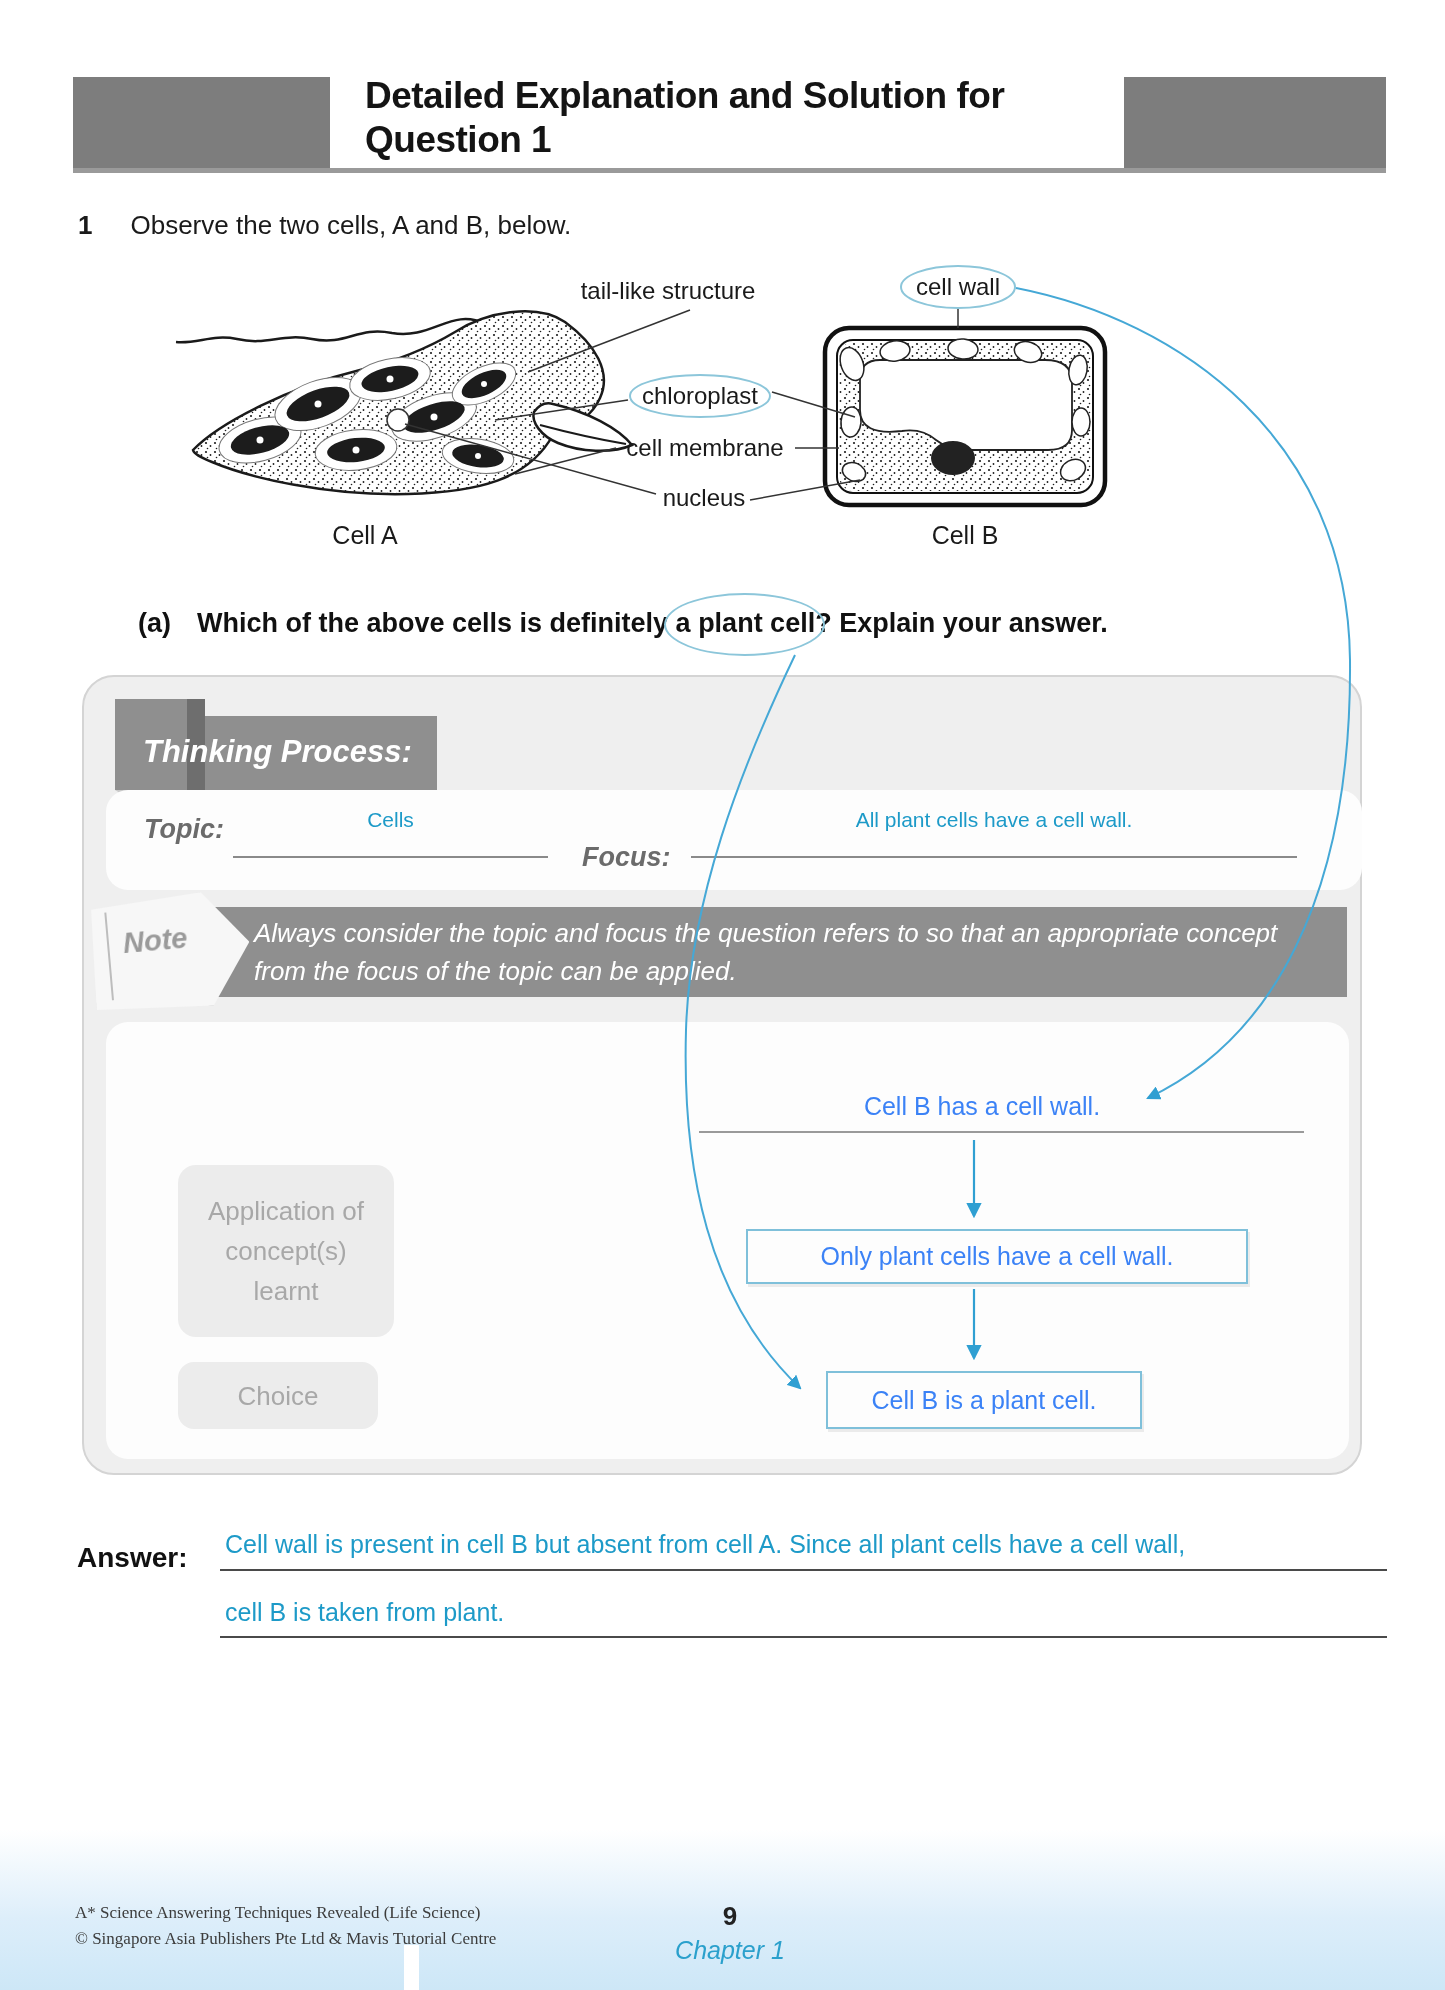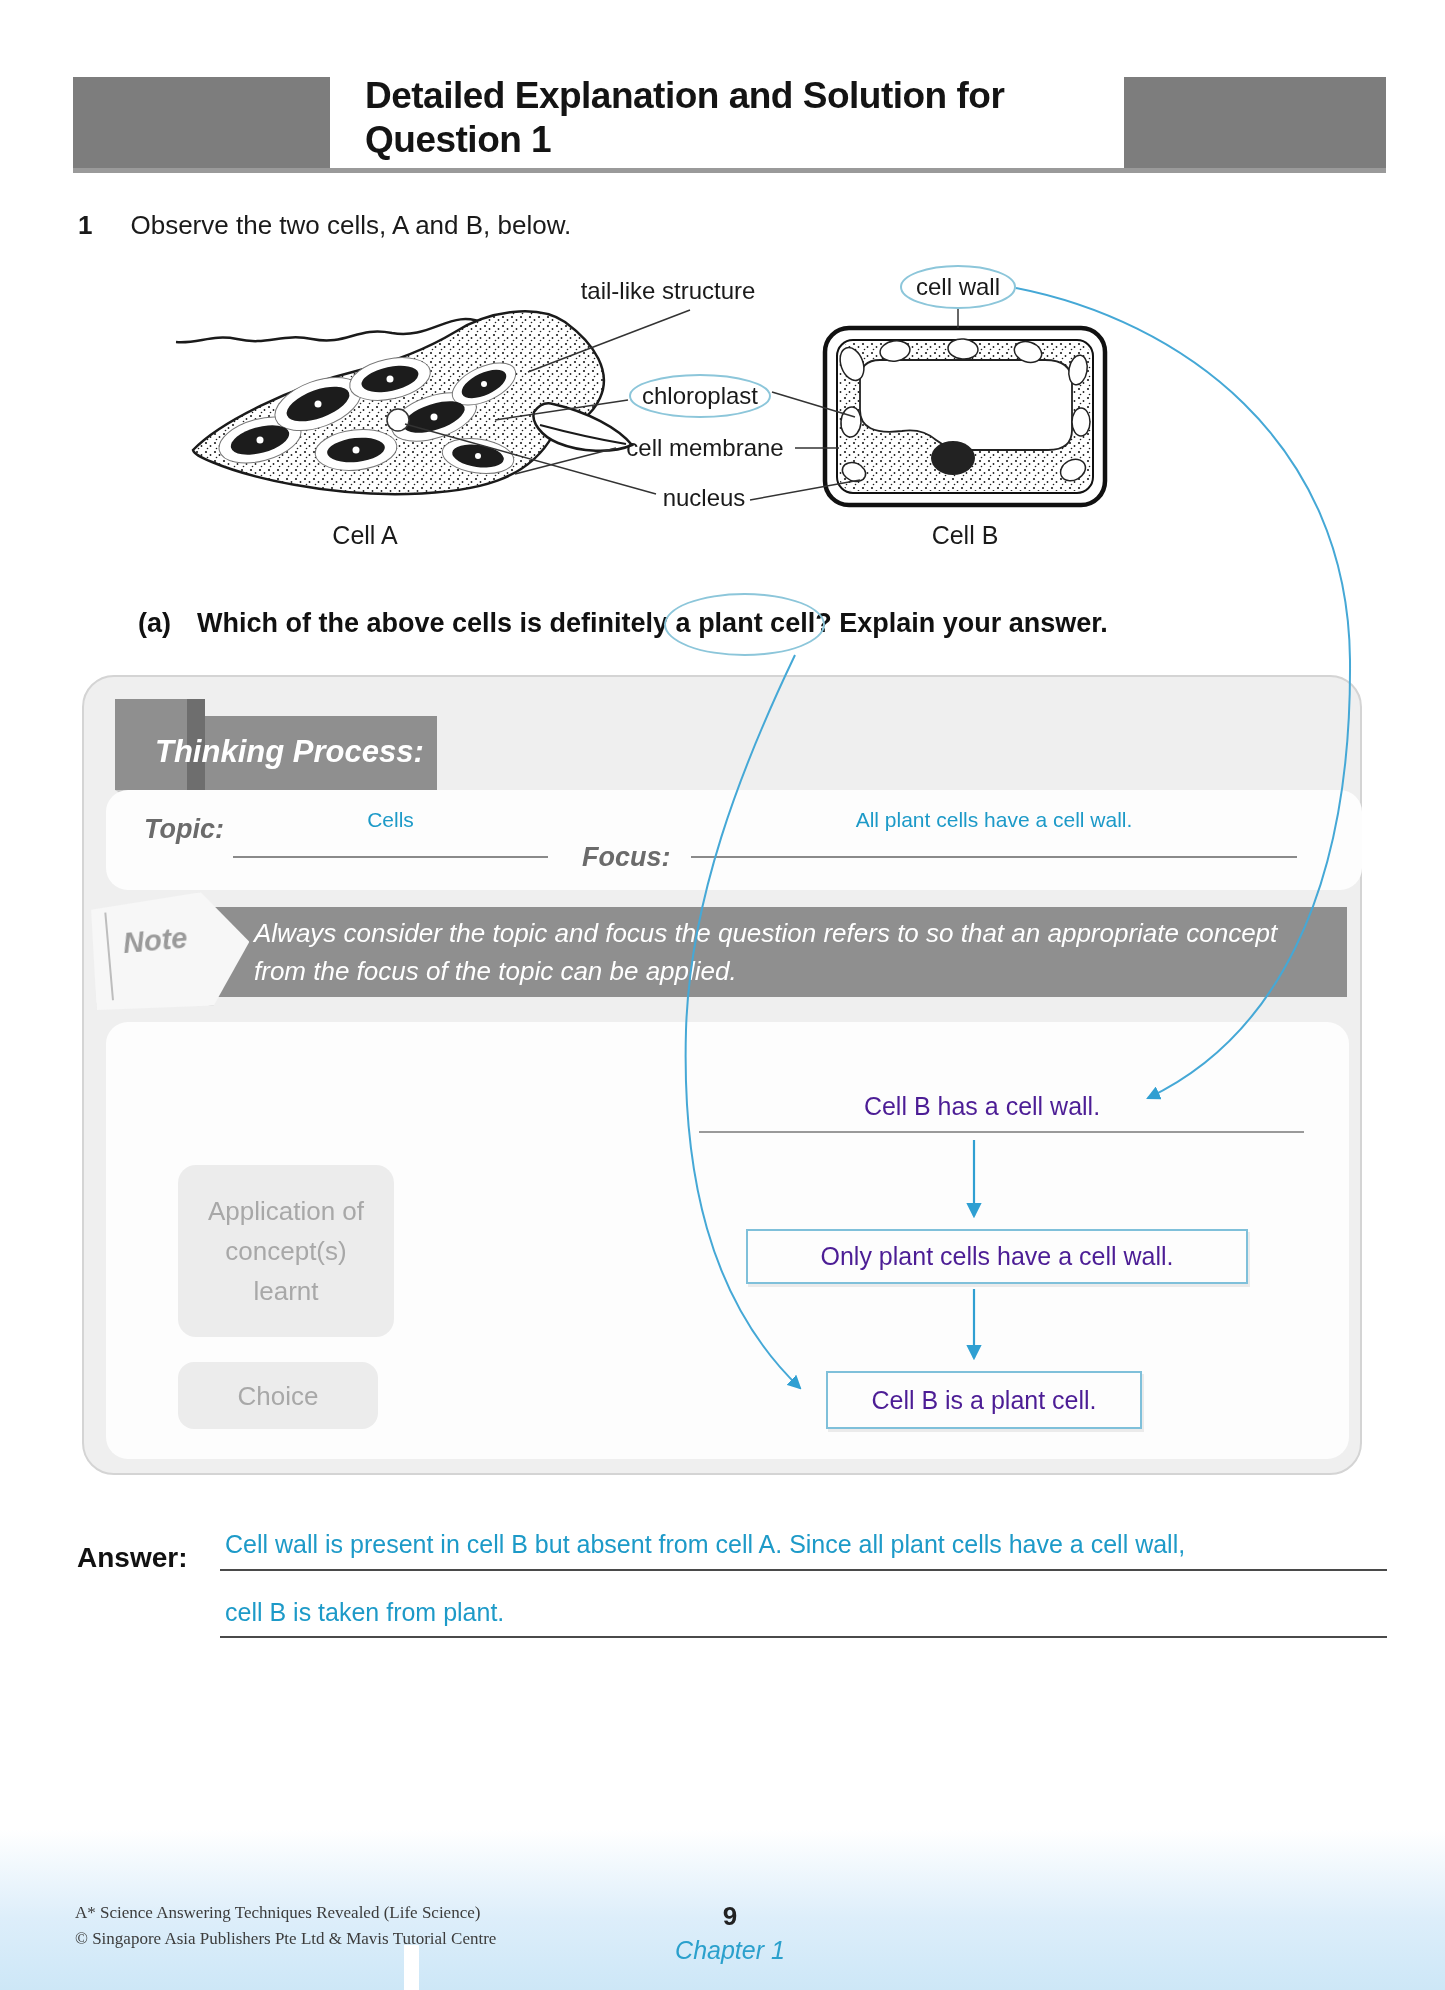--- a/index.html
+++ b/index.html
@@ -30,21 +30,21 @@
                  border:2px solid #8cc6da;border-radius:50%;}
 
   
   #think-box{position:absolute;left:82px;top:675px;width:1280px;height:800px;background:#efefef;
              border:2px solid #d4d4d4;border-radius:32px;box-sizing:border-box;}
   #ribbon{position:absolute;left:31px;top:39px;width:322px;height:74px;background:#8f8f8f;}
   #ribbon-flap{position:absolute;left:0;top:-17px;width:72px;height:18px;background:#8f8f8f;}
   #ribbon-fold{position:absolute;left:72px;top:-17px;width:18px;height:91px;background:#6e6e6e;}
   #ribbon-tri{position:absolute;left:0;top:74px;width:90px;height:26px;background:#c9c9c9;
               clip-path:polygon(0 0,100% 0,48% 100%);}
-  #ribbon .rib-text{position:relative;z-index:2;display:block;padding-left:40px;line-height:72px;
+  #ribbon .rib-text{position:relative;z-index:2;display:block;padding-left:28px;line-height:72px;
                     font-size:31px;font-weight:bold;font-style:italic;color:#ffffff;}
 
   .white-panel{position:absolute;left:22px;width:1243px;background:#fdfdfd;border-radius:22px;}
   #topic-panel{top:113px;height:100px;padding-left:13px;}
   #clue-panel{top:345px;height:437px;}
 
   .field-label{position:absolute;font-size:27px;font-weight:bold;font-style:italic;color:#6b6b6b;}
   .blue-hand{color:#1d9ac8;font-size:21px;}
   .value{position:absolute;text-align:center;}
   .uline{position:absolute;height:2px;background:#8a8a8a;}
@@ -54,21 +54,21 @@
              color:#ffffff;line-height:38px;}
   #note-icon{position:absolute;left:8px;top:218px;width:158px;height:114px;transform:rotate(-5deg);
              background:#f7f7f7;clip-path:polygon(2% 7%,72% 0,100% 47%,74% 100%,0 95%);
              filter:drop-shadow(2px 3px 2px rgba(0,0,0,0.3));}
   #note-icon .pin{position:absolute;left:16px;top:12px;width:2px;height:88px;background:#bdbdbd;}
   #note-icon .note-word{position:absolute;left:32px;top:28px;font-size:29px;font-weight:bold;
                         font-style:italic;color:#9a9a9a;}
 
   #clue-label{position:absolute;left:26px;top:16px;font-size:26px;color:#a3a3a3;}
 
-  .flow-blue{color:#4c1d95;font-size:25px;}
+  .flow-blue{color:#3b82f6;font-size:25px;}
   #flow-clue{position:absolute;left:726px;top:70px;width:300px;text-align:center;}
   #flow-uline{position:absolute;left:593px;top:109px;width:605px;height:2px;background:#9a9a9a;}
   .flow-box{position:absolute;background:#fdfdfd;border:2px solid #7fc0da;box-sizing:border-box;
             display:flex;align-items:center;justify-content:center;
             box-shadow:2px 3px 0 rgba(0,0,0,0.07);}
   #concept-box{left:640px;top:207px;width:502px;height:55px;}
   #conclusion-box{left:720px;top:349px;width:316px;height:58px;}
   .side-box{position:absolute;background:#ececec;color:#a8a8a8;font-size:26px;text-align:center;
             display:flex;align-items:center;justify-content:center;line-height:40px;}
   #application-box{left:72px;top:143px;width:216px;height:172px;border-radius:18px;padding:0 26px;

